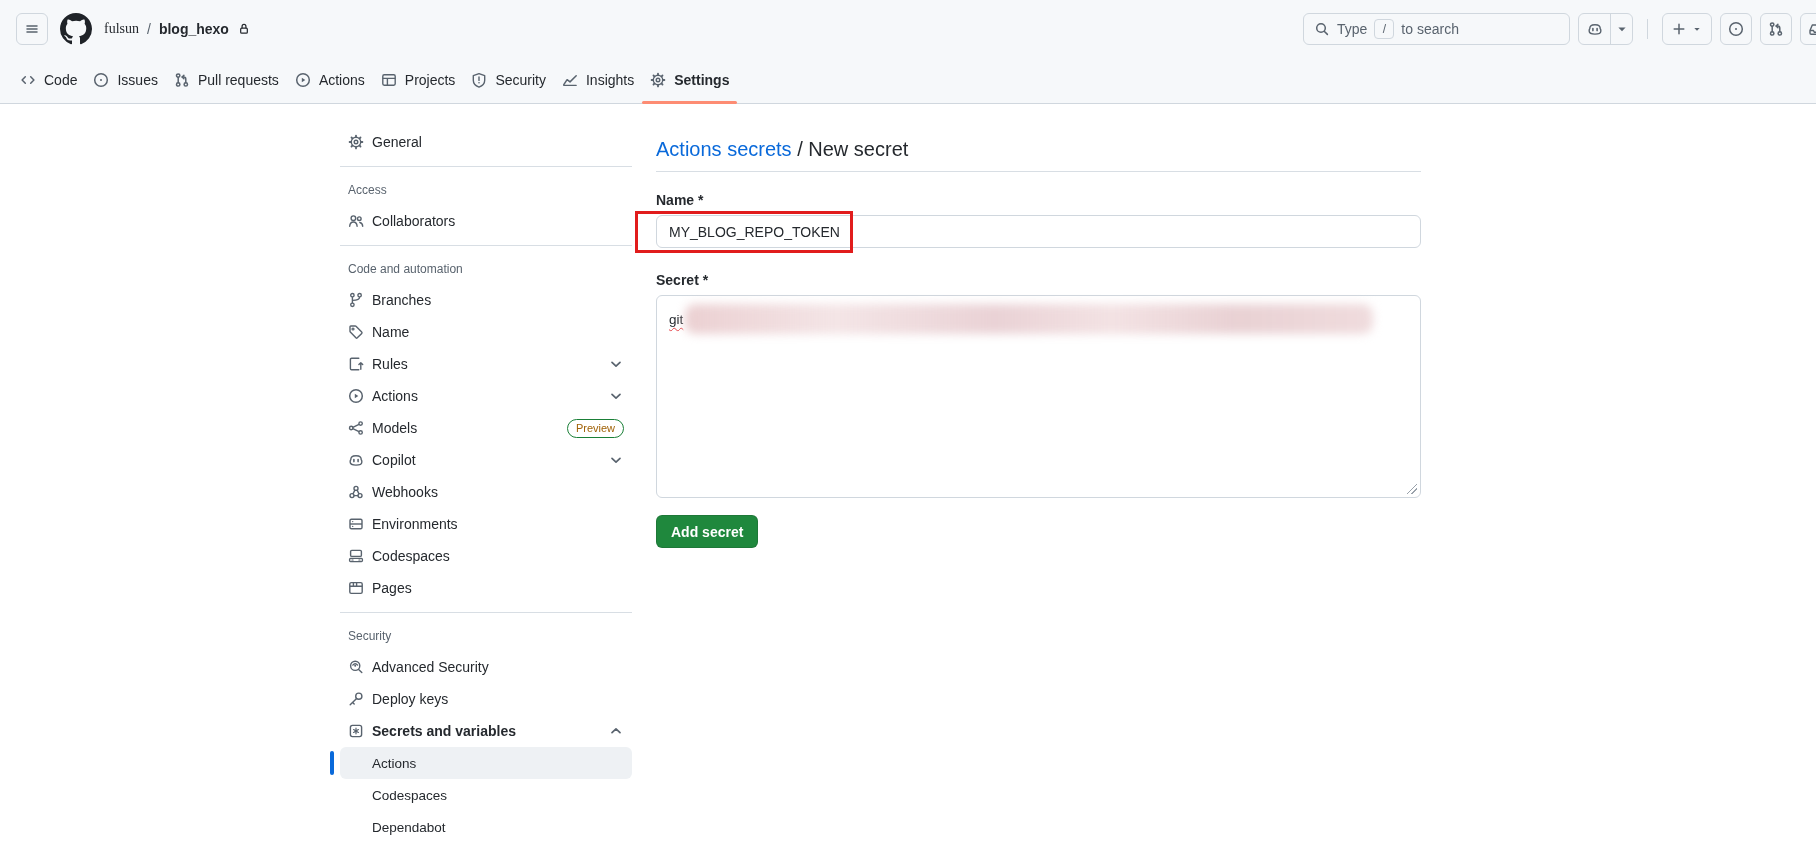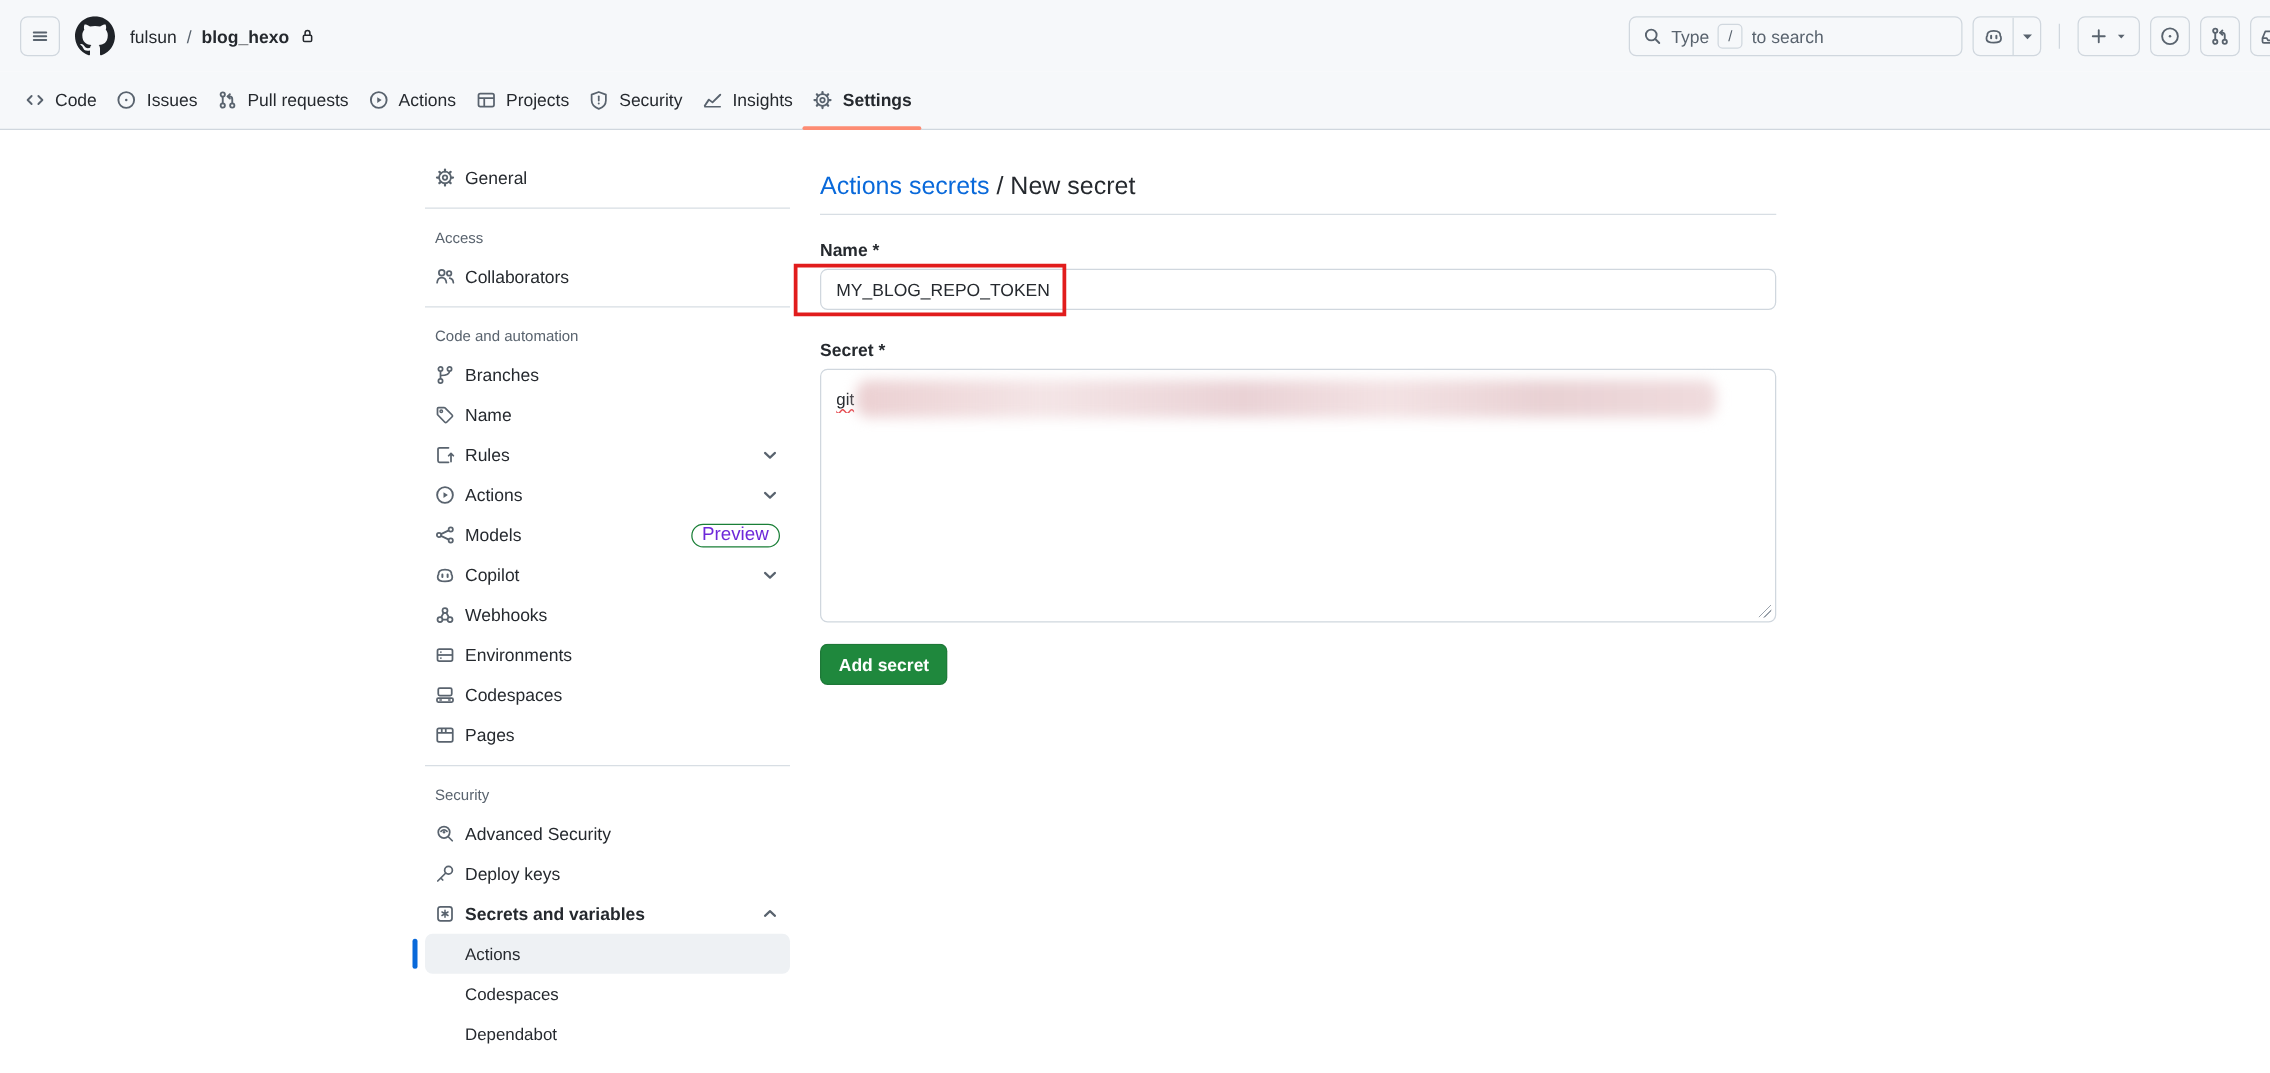--- a/index.html
+++ b/index.html
@@ -16,21 +16,21 @@
     height: 57px; background: #f6f8fa; display: flex; align-items: center;
     padding: 0 0 0 16px; gap: 12px;
   }
   .icon-btn {
     height: 32px; min-width: 32px; display: inline-flex; align-items: center; justify-content: center;
     border: 1px solid #d0d7de; border-radius: 6px; background: transparent; cursor: pointer; color: #59636e;
   }
   .hamburger-btn { width: 32px; }
   .gh-logo { width: 32px; height: 32px; color: #1f2328; }
   .crumb { display: flex; align-items: center; gap: 8px; font-size: 14px; }
-  .crumb .owner { color: #25292e; cursor: pointer; }
+  .crumb .owner { color: #25292e; cursor: pointer; font-family: Liberation Serif, serif; }
   .crumb .sep { color: #59636e; }
   .crumb .repo { font-weight: 700; color: #25292e; cursor: pointer; }
   .crumb .lock { width: 14px; height: 14px; color: #25292e; }
   .header-right { margin-left: auto; display: flex; align-items: center; gap: 8px; }
   .search-box {
     width: 267px; height: 32px; border: 1px solid #d0d7de; border-radius: 6px;
     display: flex; align-items: center; gap: 7px; padding: 0 10px; color: #59636e; background: #f6f8fa; cursor: text;
   }
   .kbd-slash {
     border: 1px solid #d0d7de; border-radius: 4px; width: 20px; height: 20px;
@@ -74,22 +74,22 @@
   .sb-sub { padding-left: 32px; }
   .sb-sub .lbl { font-size: 13.5px; }
   .sb-sub.selected { background: #eef1f4; }
   .sb-sub.selected::before {
     content: ""; position: absolute; left: -10px; top: 4px; width: 4px; height: 24px;
     border-radius: 2px; background: #0969da;
   }
   .sb-divider { border-top: 1px solid #d8dee4; margin: 8px 0 8px 10px; }
   .sb-title { color: #59636e; font-size: 12px; padding: 8px 8px 8px 18px; }
   .preview-badge {
-    margin-left: auto; border: 1px solid #1a7f37; color: #6d28d9; border-radius: 999px;
-    font-size: 15px; padding: 1px 8px 2px; line-height: 14px;
+    margin-left: auto; border: 1px solid #1a7f37; color: #a16207; border-radius: 999px;
+    font-size: 11px; padding: 1px 8px 2px; line-height: 14px;
   }
 
   
   .main { width: 765px; flex: none; }
   .page-head { font-size: 20px; font-weight: 400; padding-top: 12px; }
   .page-head .link { color: #0969da; cursor: pointer; }
   .page-head .rest { color: #25292e; }
   .head-divider { border-bottom: 1px solid #d8dee4; margin: 10px 0 20px; }
   .field-label { font-weight: 700; font-size: 14px; margin-bottom: 7px; }
   .name-wrap { position: relative; margin-bottom: 24px; }

